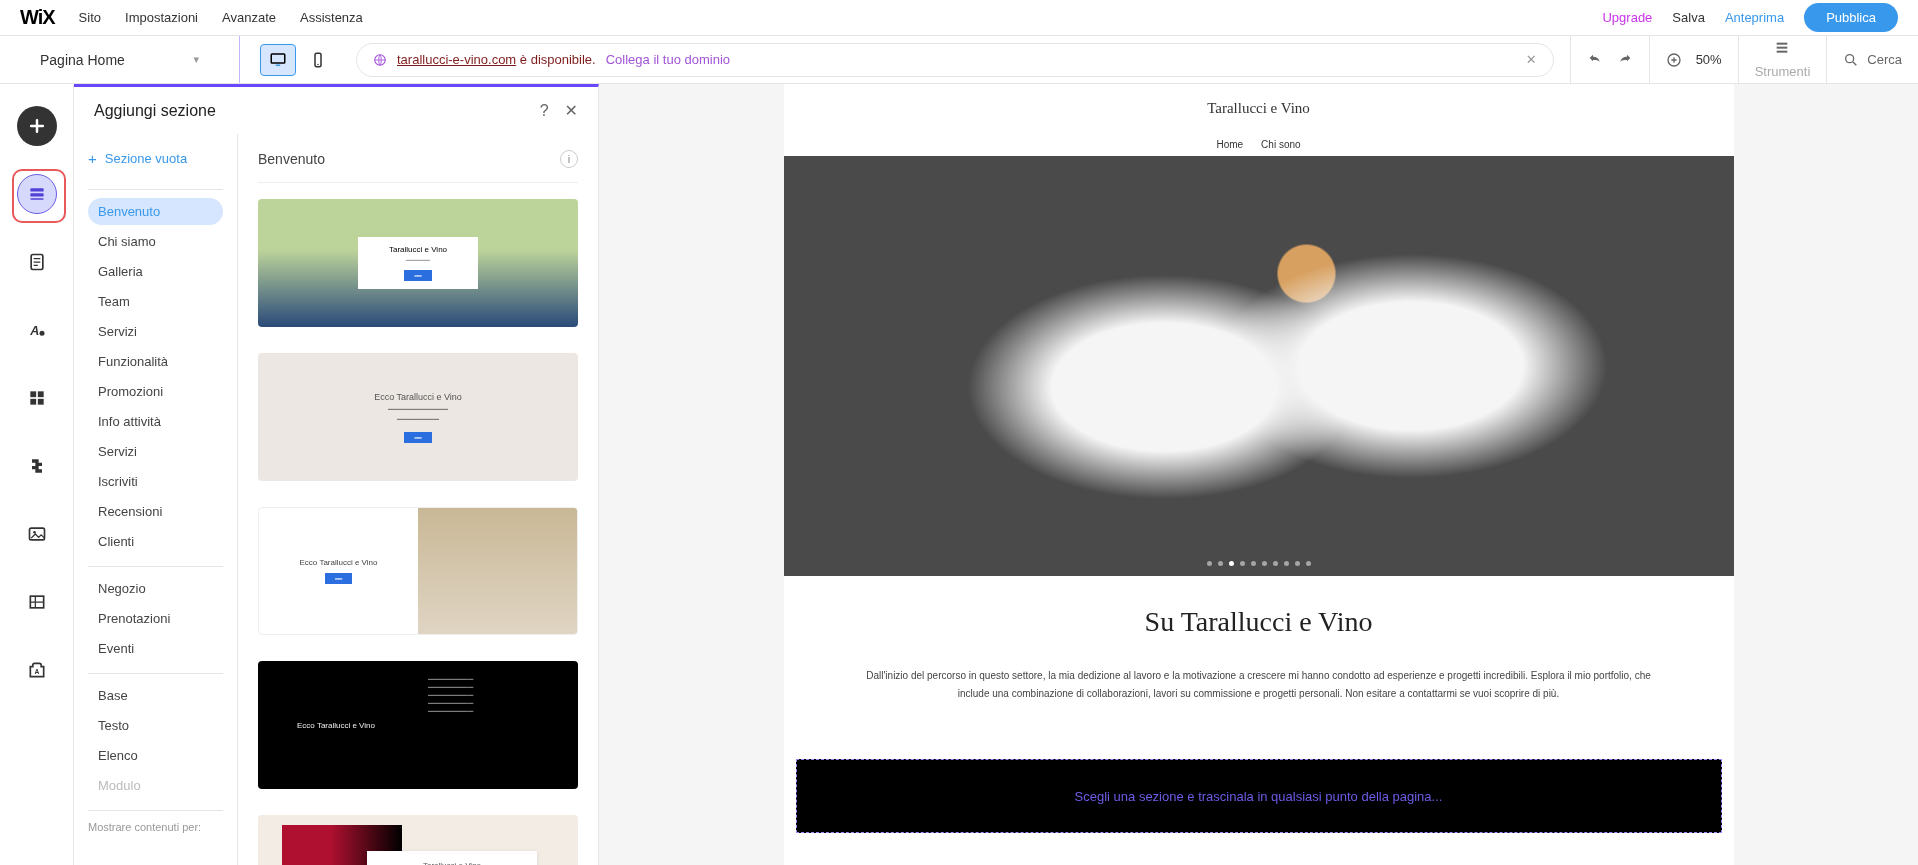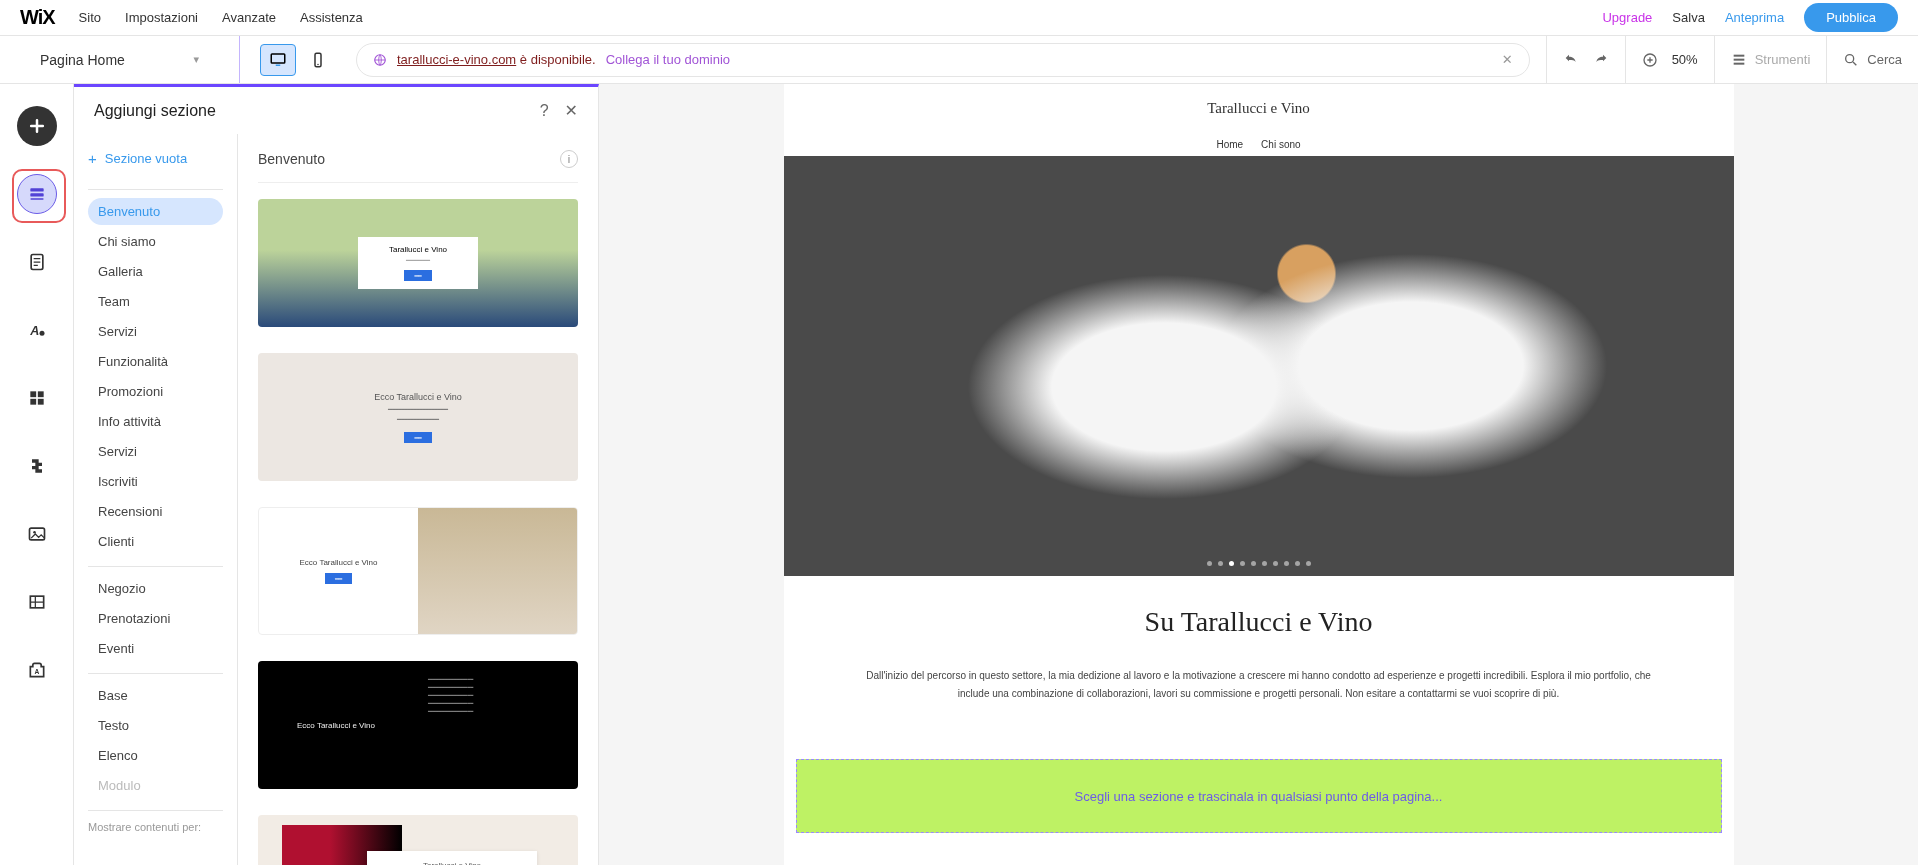--- a/index.html
+++ b/index.html
@@ -24,21 +24,21 @@
 .domain-bar{flex:1;display:flex;align-items:center;height:34px;border:1px solid #e5e5e5;border-radius:20px;padding:0 16px;margin-right:16px;gap:10px;font-size:13px;}
 .globe-icon{width:14px;height:14px;fill:#a154d6;}
 .domain-text{color:#7f1d1d;}
 .domain-name{text-decoration:underline;}
 .collega{color:#a154d6;cursor:pointer;}
 .close-x{margin-left:auto;color:#999;cursor:pointer;}
 .toolbar-right{display:flex;align-items:center;}
 .tool-group{display:flex;align-items:center;border-left:1px solid #e5e5e5;height:48px;padding:0 16px;gap:14px;}
 .tool-icon{width:16px;height:16px;fill:#666;cursor:pointer;}
 .zoom-text{font-size:13px;color:#333;}
-.strumenti{display:flex;align-items:center;gap:8px;color:#aaa;font-size:13px;}
+.strumenti{display:flex;align-items:center;gap:8px;color:#aaa;font-size:13px;flex-direction:column;}
 .cerca{display:flex;align-items:center;gap:8px;color:#666;font-size:13px;}
 .main{display:flex;height:calc(865px - 84px);}
 .left-rail{width:74px;border-right:1px solid #e5e5e5;display:flex;flex-direction:column;align-items:center;padding-top:22px;gap:28px;}
 .rail-btn{width:40px;height:40px;display:flex;align-items:center;justify-content:center;cursor:pointer;border-radius:50%;}
 .rail-btn.dark{background:#333;}
 .rail-btn.highlight{background:#d6d9fb;border:1px solid #6b5ce7;position:relative;}
 .rail-highlight-box{position:absolute;top:-6px;left:-6px;width:54px;height:54px;border:2px solid #e85a5a;border-radius:10px;pointer-events:none;}
 .rail-btn svg{width:20px;height:20px;fill:#333;}
 .rail-btn.dark svg{fill:#fff;}
 .rail-btn.highlight svg{fill:#5242d6;}
@@ -85,21 +85,21 @@
  radial-gradient(ellipse 280px 160px at 40% 55%, #f5f5f5 40%, transparent 70%),
  radial-gradient(ellipse 280px 160px at 66% 50%, #f5f5f5 40%, transparent 70%),
  radial-gradient(circle at 55% 28%, #d8a060 0 28px, transparent 30px),
  #4a4a4a;}
 .dots{position:absolute;bottom:10px;left:50%;transform:translateX(-50%);display:flex;gap:6px;}
 .dot{width:5px;height:5px;border-radius:50%;background:#fff;opacity:.5;}
 .dot.active{opacity:1;}
 .about{text-align:center;padding:30px 80px;}
 .about h2{font-family:Georgia,serif;font-size:28px;color:#222;font-weight:normal;margin-bottom:29px;}
 .about p{font-size:10px;line-height:1.8;color:#444;}
-.dropzone{margin:26px 12px 12px 12px;height:74px;border:1px dashed #9a88ff;background:#bef264;display:flex;align-items:center;justify-content:center;color:#6b5ce7;font-size:13px;}
+.dropzone{margin:26px 12px 12px 12px;height:74px;border:1px dashed #9a88ff;background:#000000;display:flex;align-items:center;justify-content:center;color:#6b5ce7;font-size:13px;}
 </style>
 </head>
 <body>
 
 <div class="topbar">
   <div class="topbar-left">
     <div class="logo">WiX</div>
     <div class="menu-item">Sito</div>
     <div class="menu-item">Impostazioni</div>
     <div class="menu-item">Avanzate</div>

